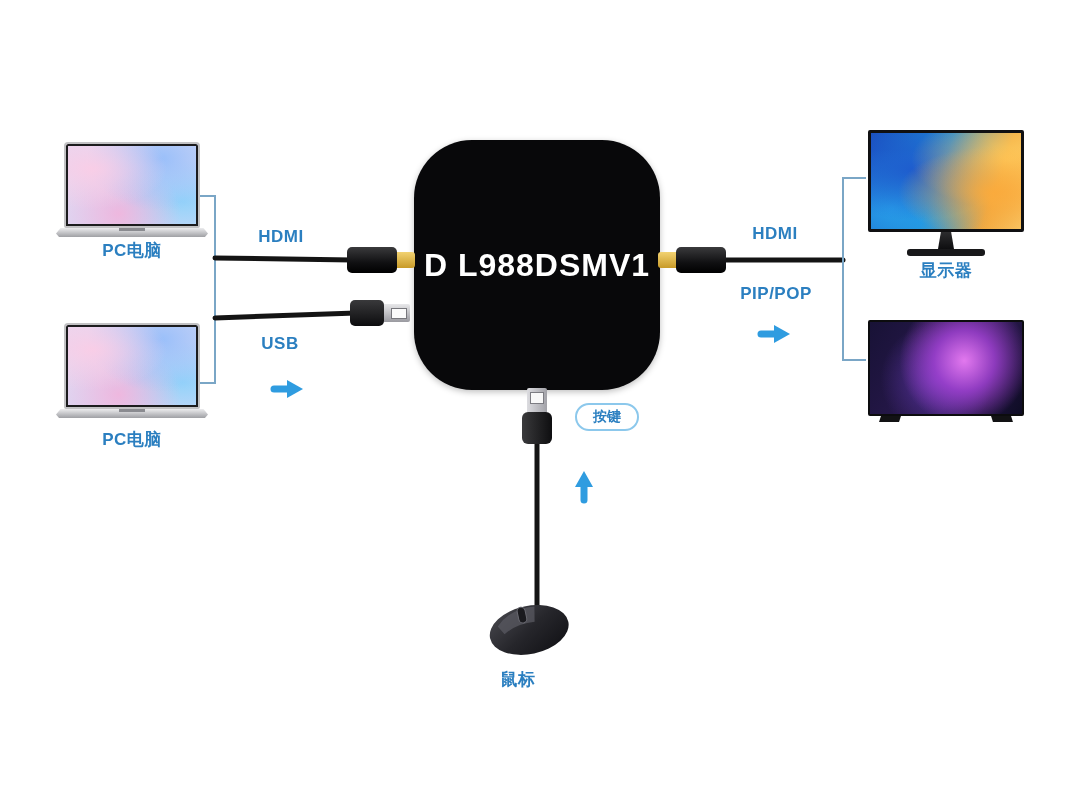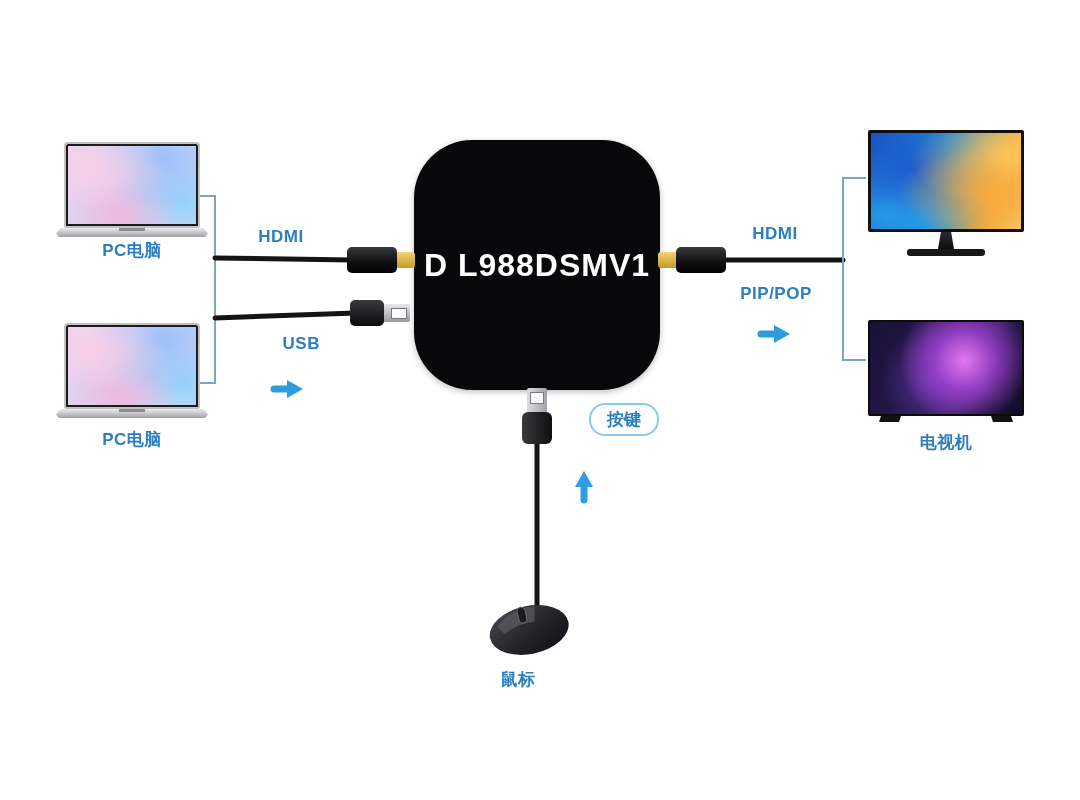--- a/index.html
+++ b/index.html
@@ -68,22 +68,22 @@
   .usbv-metal{position:relative;width:20px;height:24px;background:linear-gradient(90deg,#dcdce0,#a2a2a8);border-radius:2px 2px 0 0;}
   .usbv-metal::after{content:'';position:absolute;left:3px;top:4px;width:12px;height:10px;background:#f8f8f8;border:1px solid #7c7c82;}
   .usbv-body{width:30px;height:32px;background:linear-gradient(90deg,#3a3a3c,#0e0e10);border-radius:6px;}
 
   
   .arrow{position:absolute;}
   .arrow line{stroke:var(--arrow,#2f9ce0);stroke-width:7;stroke-linecap:round;}
   .arrow polygon{fill:var(--arrow,#2f9ce0);}
 
   
-  .pill{position:absolute;left:589px;top:403px;border:2px solid var(--pill-border,#8cc8ec);border-radius:16px;
-        padding:3px 16px;color:var(--accent,#2b7fc0);font-size:17px;font-weight:600;background:#fff;}
+  .pill{position:absolute;left:575px;top:403px;border:2px solid var(--pill-border,#8cc8ec);border-radius:16px;
+        padding:3px 16px;color:var(--accent,#2b7fc0);font-size:14px;font-weight:600;background:#fff;}
 
   .mouse-svg{position:absolute;}
 </style>
 </head>
 <body>
 
 <div class="canvas">
 
   <svg class="wires" width="1080" height="800" viewBox="0 0 1080 800">
     <polyline class="bracket" points="198,196 215,196 215,383 198,383"></polyline>
@@ -104,21 +104,21 @@
   </div>
   <div class="lbl" style="left:54px;top:239px;width:156px;">PC电脑</div>
 
   <div class="laptop" style="left:54px;top:323px;">
     <div class="lap-screen"></div>
     <div class="lap-base"></div>
   </div>
   <div class="lbl" style="left:54px;top:428px;width:156px;">PC电脑</div>
 
   <div class="lbl" style="left:241px;top:227px;width:80px;">HDMI</div>
-  <div class="lbl" style="left:240px;top:334px;width:80px;text-align:right;">USB</div>
+  <div class="lbl" style="left:240px;top:334px;width:80px;">USB</div>
   <svg class="arrow" style="left:270px;top:377px;" width="36" height="24" viewBox="0 0 36 24">
     <line x1="4" y1="12" x2="19" y2="12"></line>
     <polygon points="17,3 33,12 17,21"></polygon>
   </svg>
 
   <div class="plug" style="left:347px;top:247px;">
     <div class="hdmi-body"></div>
     <div class="hdmi-tip"></div>
   </div>
   <div class="plug" style="left:350px;top:300px;">
@@ -136,27 +136,27 @@
   <svg class="arrow" style="left:757px;top:322px;" width="36" height="24" viewBox="0 0 36 24">
     <line x1="4" y1="12" x2="19" y2="12"></line>
     <polygon points="17,3 33,12 17,21"></polygon>
   </svg>
 
   <div class="monitor">
     <div class="mon-screen"></div>
     <div class="mon-neck"></div>
     <div class="mon-base"></div>
   </div>
+  <div class="lbl" style="left:868px;top:259px;width:156px;">显示器</div>
 
   <div class="tv">
     <div class="tv-screen"></div>
     <div class="tv-foot left"></div>
     <div class="tv-foot right"></div>
   </div>
-  <div class="lbl" style="left:868px;top:431px;width:156px;">电视机</div>
 
   <div class="plug-usb-vert">
     <div class="usbv-metal"></div>
     <div class="usbv-body"></div>
   </div>
 
   <div class="pill">
     <span>按键</span>
   </div>
 

